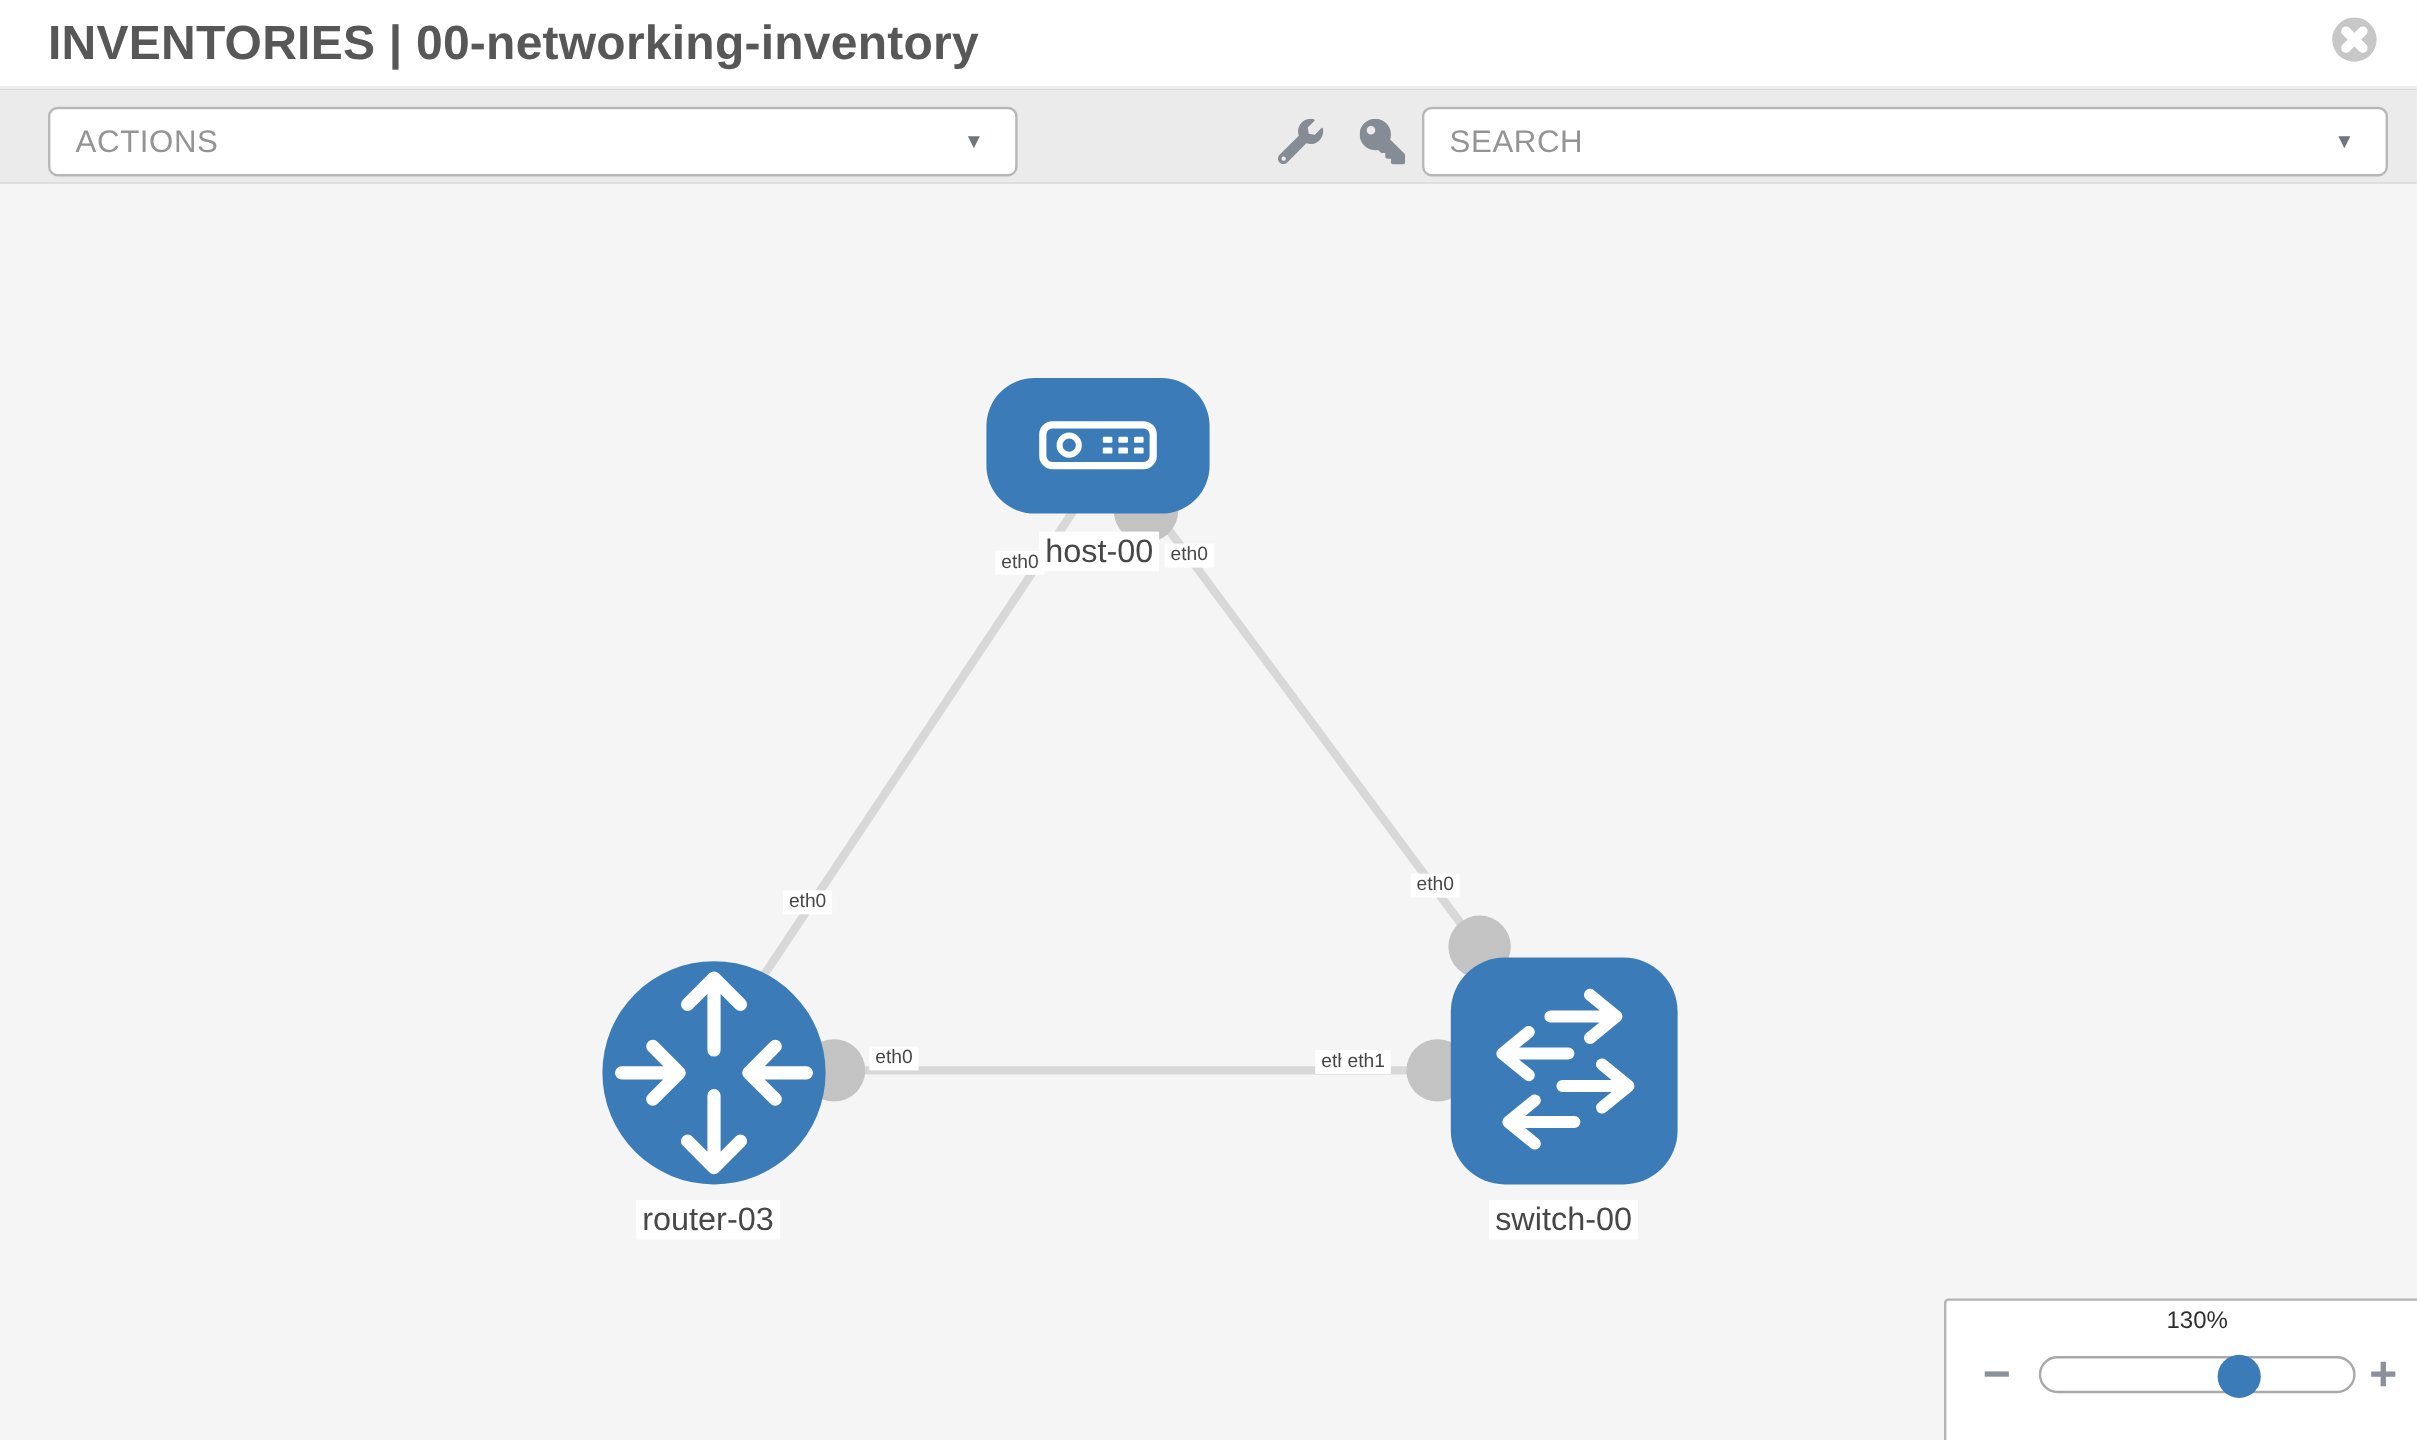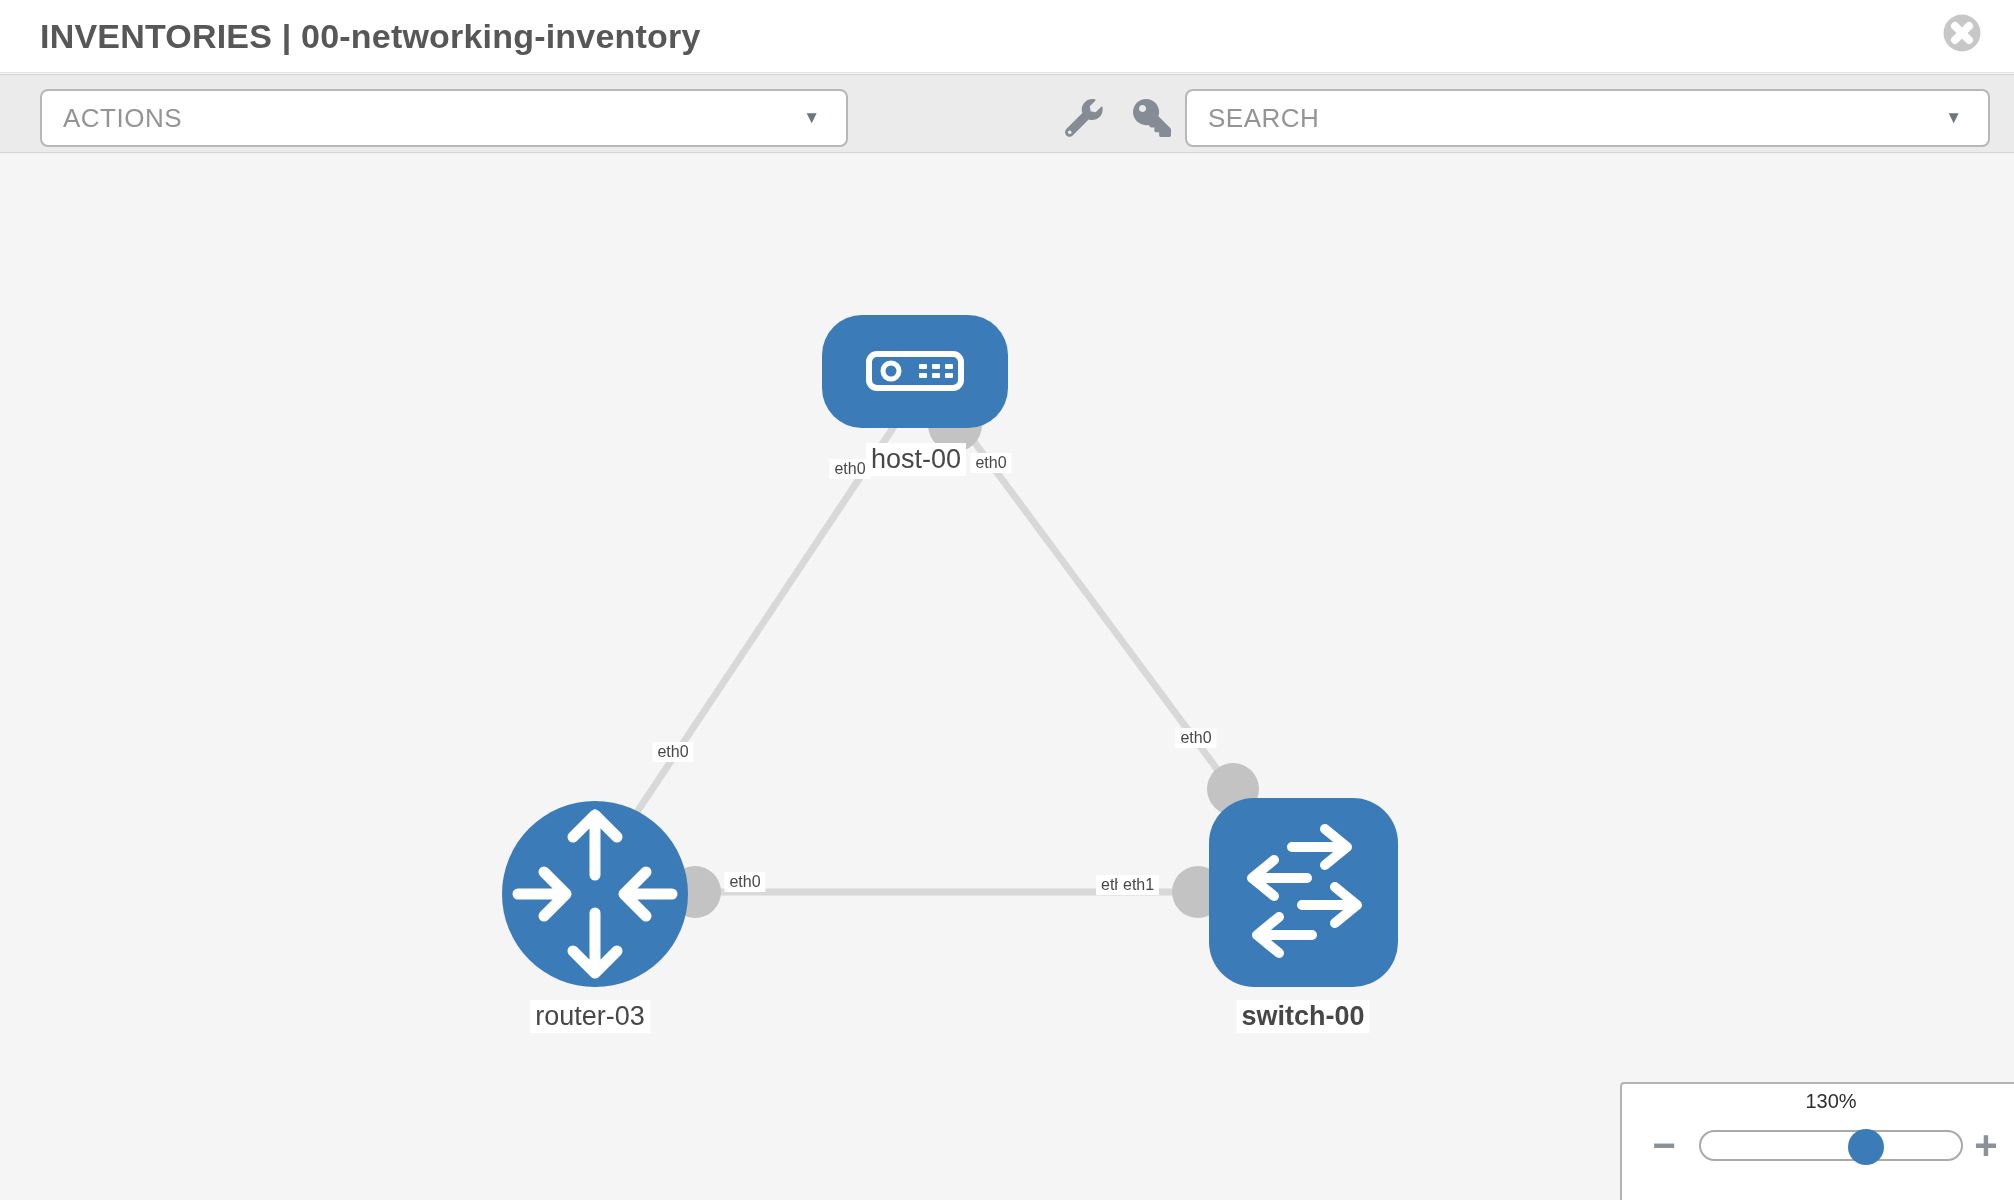--- a/index.html
+++ b/index.html
@@ -3,21 +3,21 @@
 <meta charset="utf-8">
 <style>
   * { margin:0; padding:0; box-sizing:border-box; }
   html,body { width:2014px; height:1200px; overflow:hidden;
     font-family:"Liberation Sans","DejaVu Sans",sans-serif; background:#f5f5f5; }
 
   
   .header { position:absolute; left:0; top:0; width:2014px; height:73px;
     background:#ffffff; border-bottom:1px solid #e2e2e2; z-index:10; }
   .page-title { position:absolute; left:40px; top:0; line-height:73px;
-    font-size:34px; font-weight:bold; color:#575757; letter-spacing:0.2px; }
+    font-size:40px; font-weight:bold; color:#575757; letter-spacing:0.2px; }
   .close-btn { position:absolute; left:1943px; top:14px; width:38px; height:38px; cursor:pointer; }
 
   
   .toolbar { position:absolute; left:0; top:74px; width:2014px; height:79px;
     background:#ebebeb; border-top:1px solid #d6d6d6; border-bottom:1px solid #d6d6d6; z-index:10; }
   .select-box { position:absolute; top:14px; height:58px; background:#ffffff;
     border:2px solid #b7b7b7; border-radius:8px; cursor:pointer; }
   .select-box .select-label { position:absolute; left:21px; top:0; line-height:54px;
     font-size:26px; color:#949494; letter-spacing:0.5px; }
   .select-box .caret { position:absolute; right:26px; top:0; line-height:54px;
@@ -140,21 +140,21 @@
   <span class="chip if-label if-centered" style="left:850px;  top:307px;">eth0</span>
   <span class="chip if-label if-centered" style="left:991px;  top:301px;">eth0</span>
   <span class="chip if-label if-centered" style="left:673px;  top:590px;">eth0</span>
   <span class="chip if-label if-centered" style="left:1196px; top:576px;">eth0</span>
   <span class="chip if-label if-centered" style="left:745px;  top:720px;">eth0</span>
   <span class="chip if-label" style="left:1096px; top:723px;">eth0</span>
   <span class="chip if-label" style="left:1118px; top:723px;">eth1</span>
 
   <span class="chip node-label" style="left:916px;  top:291px;">host-00</span>
   <span class="chip node-label" style="left:590px;  top:848px;">router-03</span>
-  <span class="chip node-label" style="left:1303px; top:848px;font-weight:bold;">switch-00</span>
+  <span class="chip node-label" style="left:1303px; top:848px;">switch-00</span>
 </div>
 
 <div class="zoom-panel">
   <div class="zoom-level">130%</div>
   <div class="zoom-minus">−</div>
   <div class="zoom-track">
     <div class="zoom-thumb"></div>
   </div>
   <div class="zoom-plus">+</div>
 </div>

